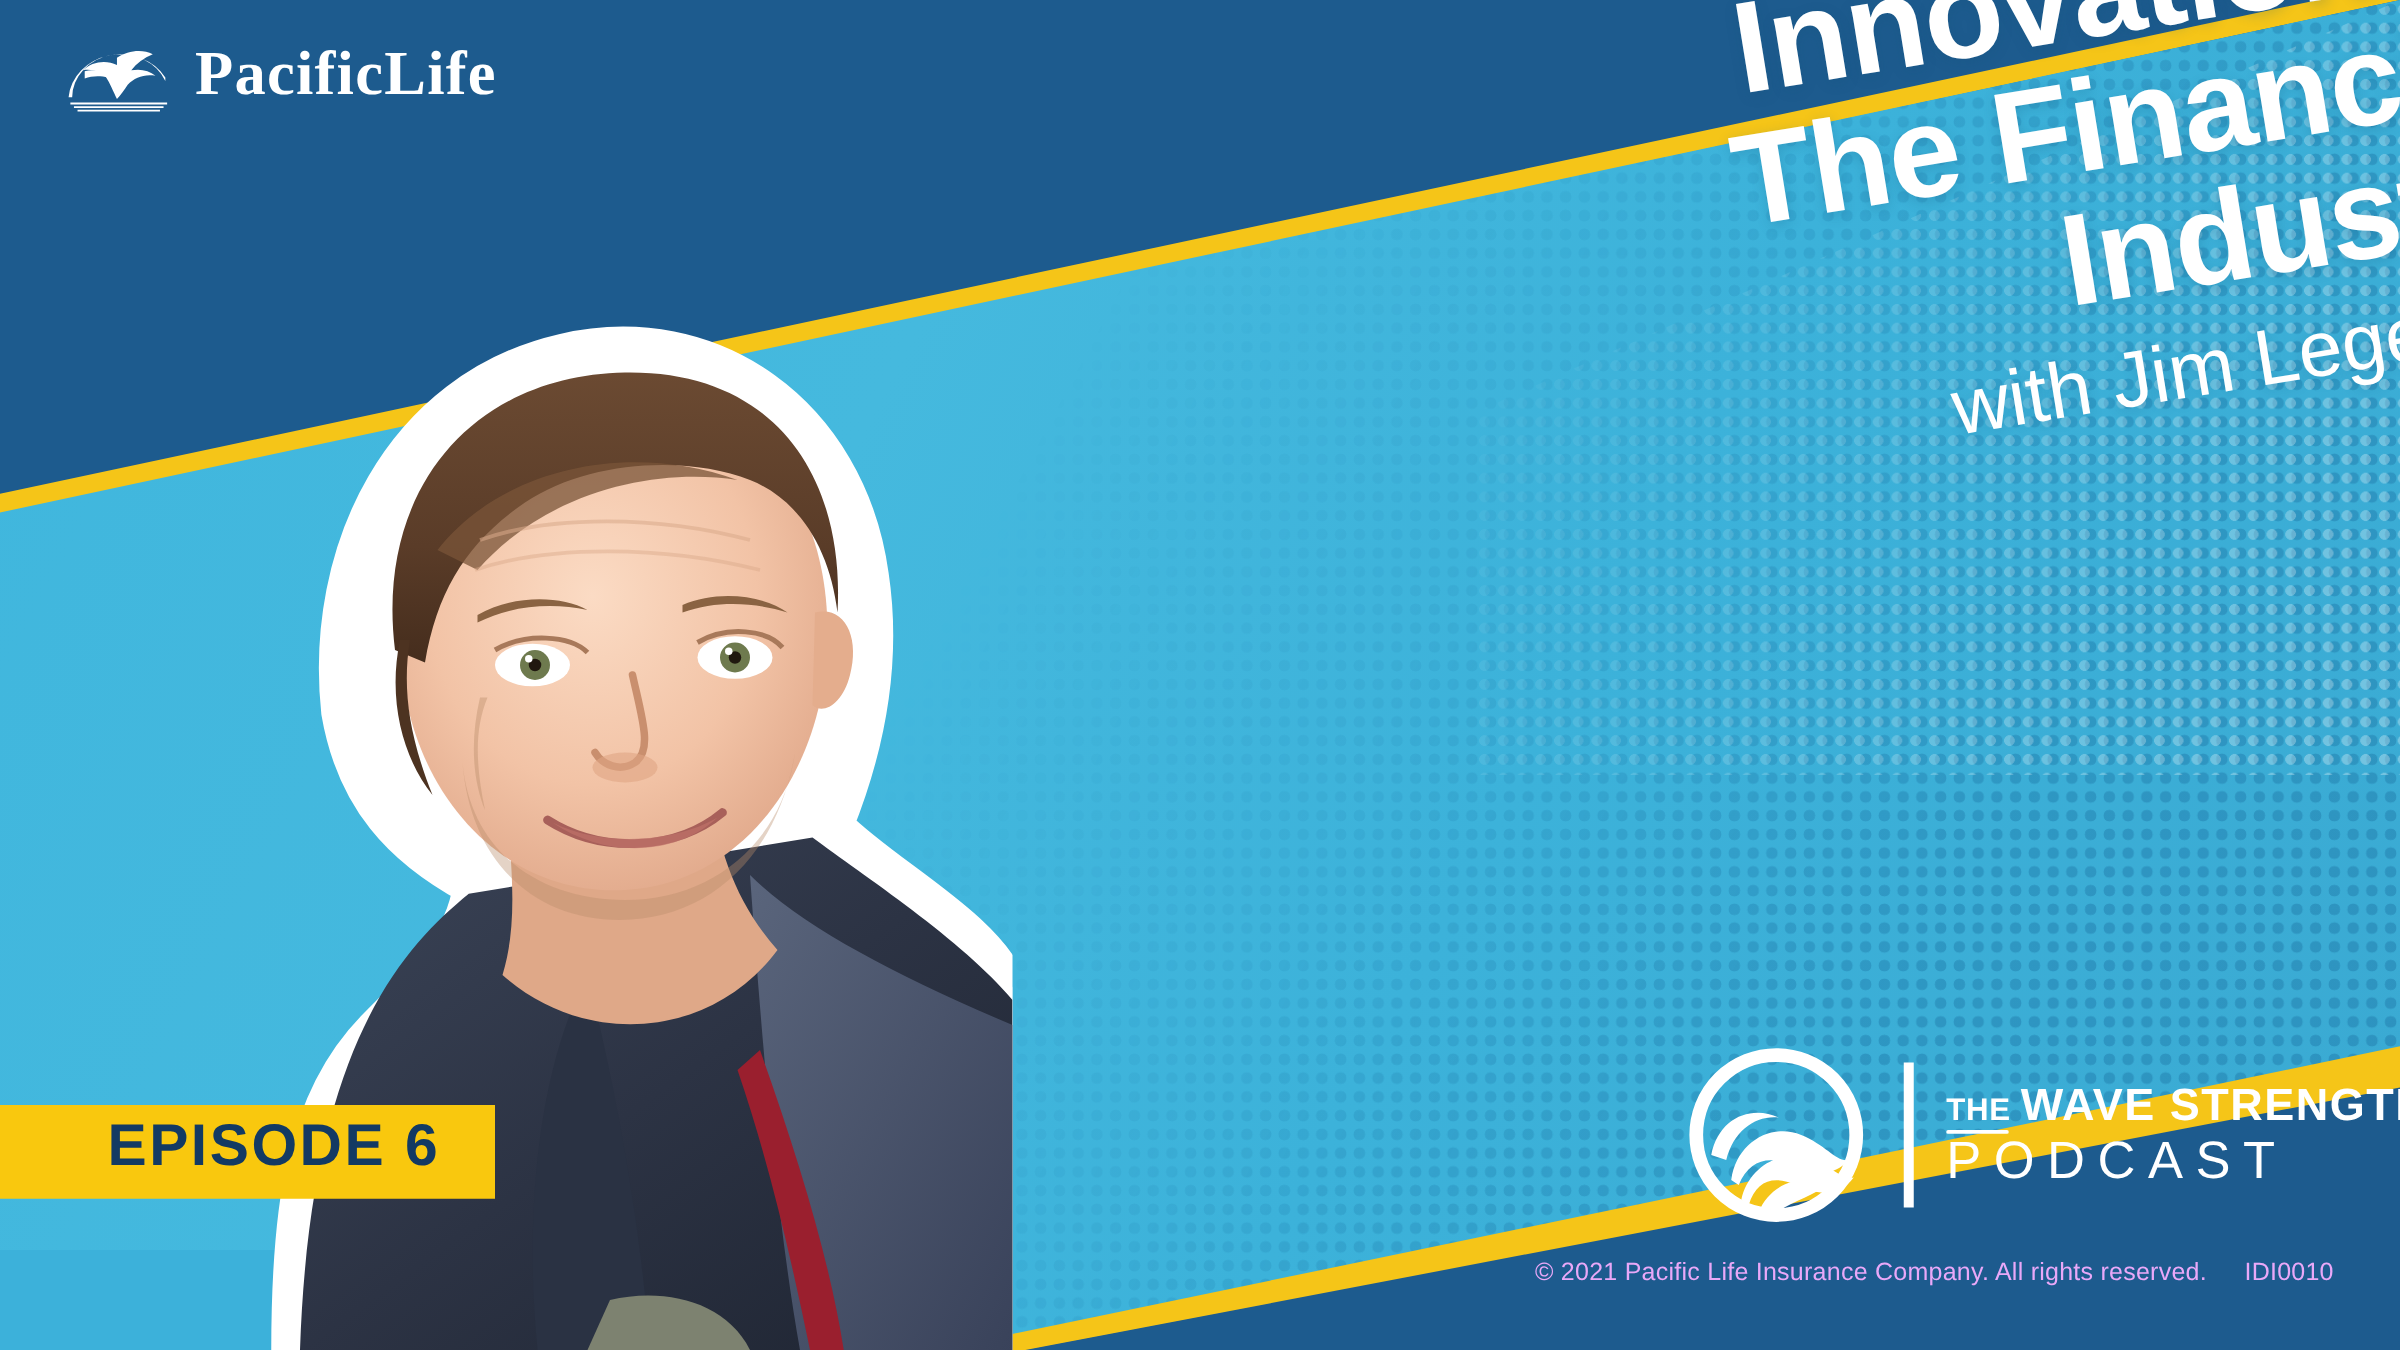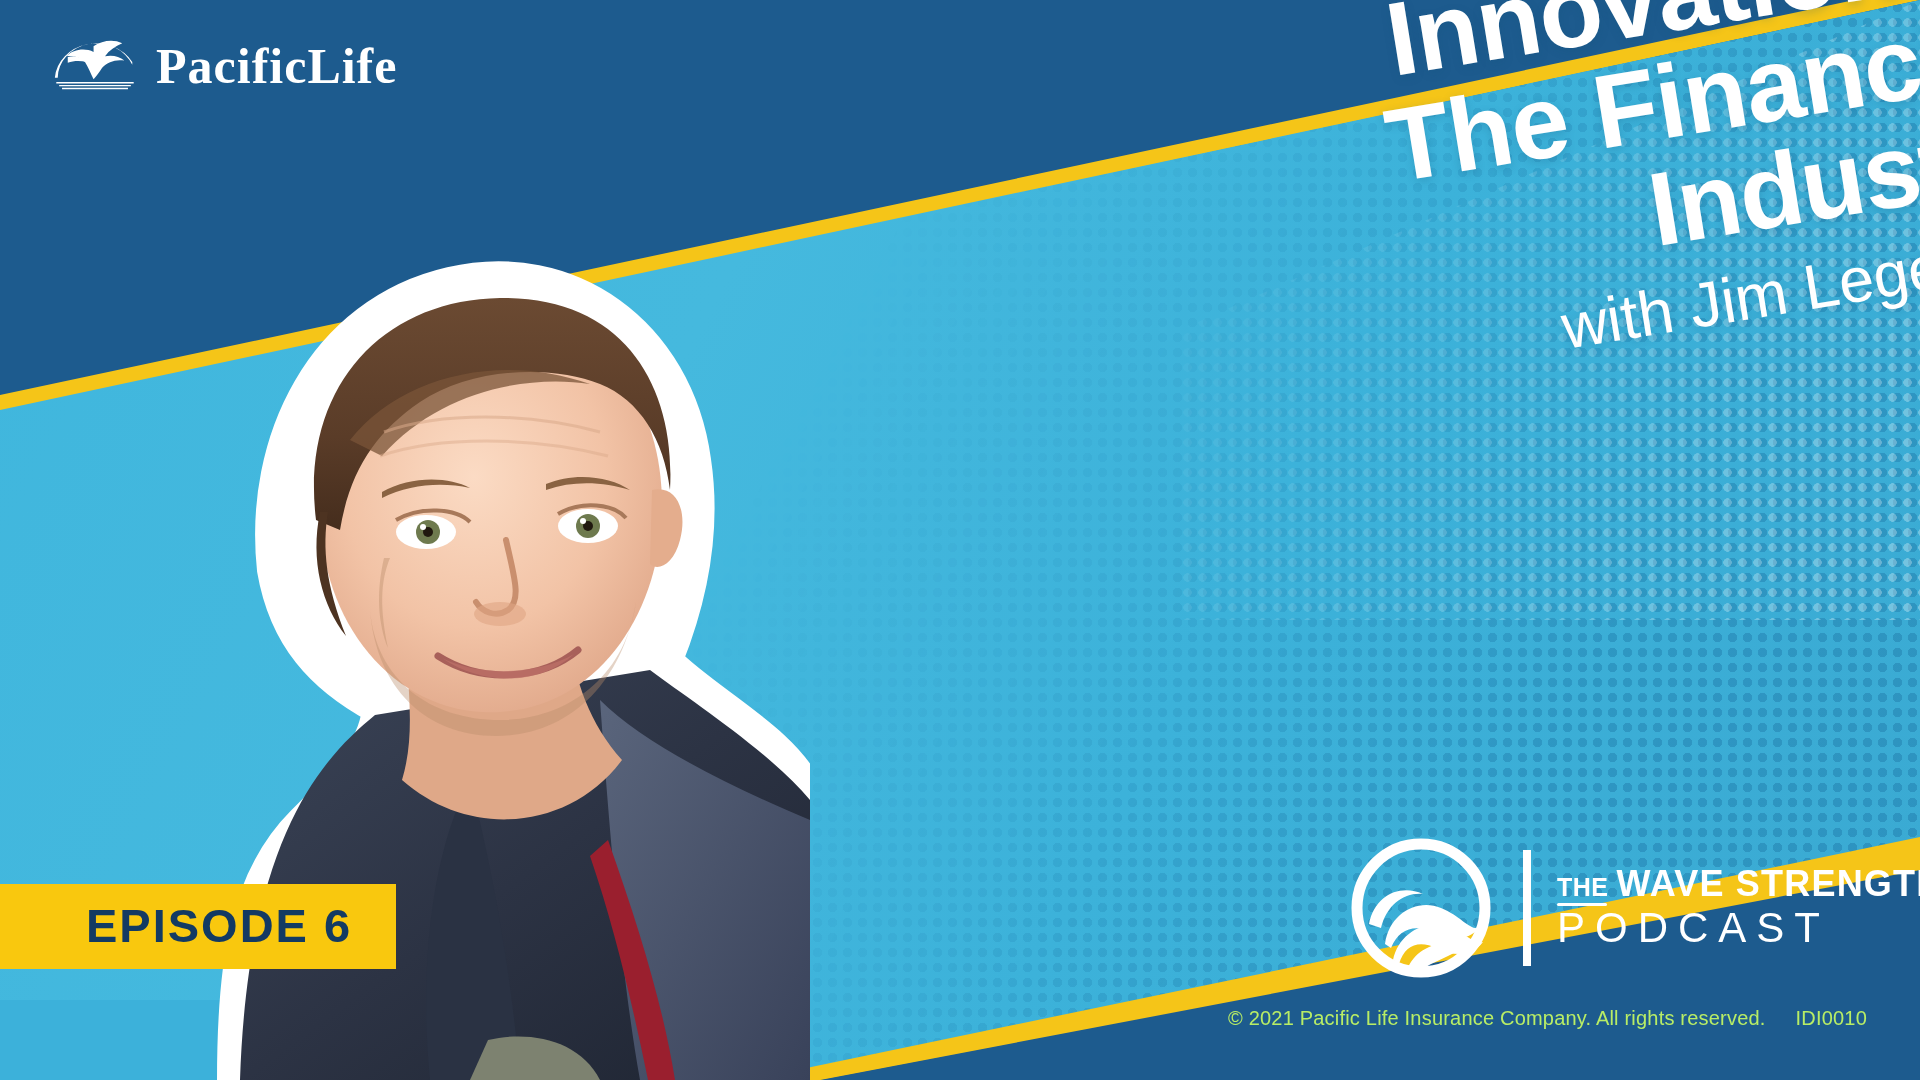--- a/index.html
+++ b/index.html
@@ -67,21 +67,21 @@
   
   .cyan-sliver{
     position:absolute; left:0; top:1000px; width:520px; height:80px;
     background:#3cb1da;
     clip-path:polygon(0 0, 430px 0, 470px 80px, 0 80px);
   }
 
   
   .pl-logo{
     position:absolute; left:52px; top:33px;
-    display:flex; align-items:flex-end; gap:18px;
+    display:flex; align-items:flex-start; gap:18px;
   }
   .pl-mark{ width:86px; height:58px; }
   .pl-word{
     color:#ffffff;
     font-family:"Liberation Serif", serif;
     font-weight:700;
     font-size:50px;
     letter-spacing:1px;
     line-height:1;
     white-space:nowrap;
@@ -119,21 +119,21 @@
     letter-spacing:0px;
     white-space:nowrap;
     padding-top:6px;
     text-shadow:0 3px 10px rgba(20,80,120,.20);
   }
 
   
   .episode-badge{
     position:absolute; left:0px; top:884px;
     background:#f9c80e;
-    padding:18px 44px 20px 86px;
+    padding:8px 44px 20px 86px;
     color:#133a63;
     font-weight:700;
     font-size:47px;
     letter-spacing:2px;
     line-height:1;
   }
 
   
   .podcast-lockup{
     position:absolute; left:1345px; top:832px;
@@ -158,21 +158,21 @@
     height:3px; background:#fff; border-radius:2px;
   }
   .lockup-bottom{
     font-weight:300; font-size:42px; letter-spacing:10px; line-height:1.08;
     white-space:nowrap; margin-top:2px;
   }
 
   
   .copyright{
     position:absolute; left:1228px; top:1007px;
-    color:#bef264; font-size:20px; letter-spacing:.2px; white-space:nowrap;
+    color:#f0abfc; font-size:20px; letter-spacing:.2px; white-space:nowrap;
     opacity:.97;
   }
   .copy-code{ margin-left:30px; }
 </style>
 </head>
 <body>
 
 <div id="stage">
 
   <div class="band-navy-top"></div>

